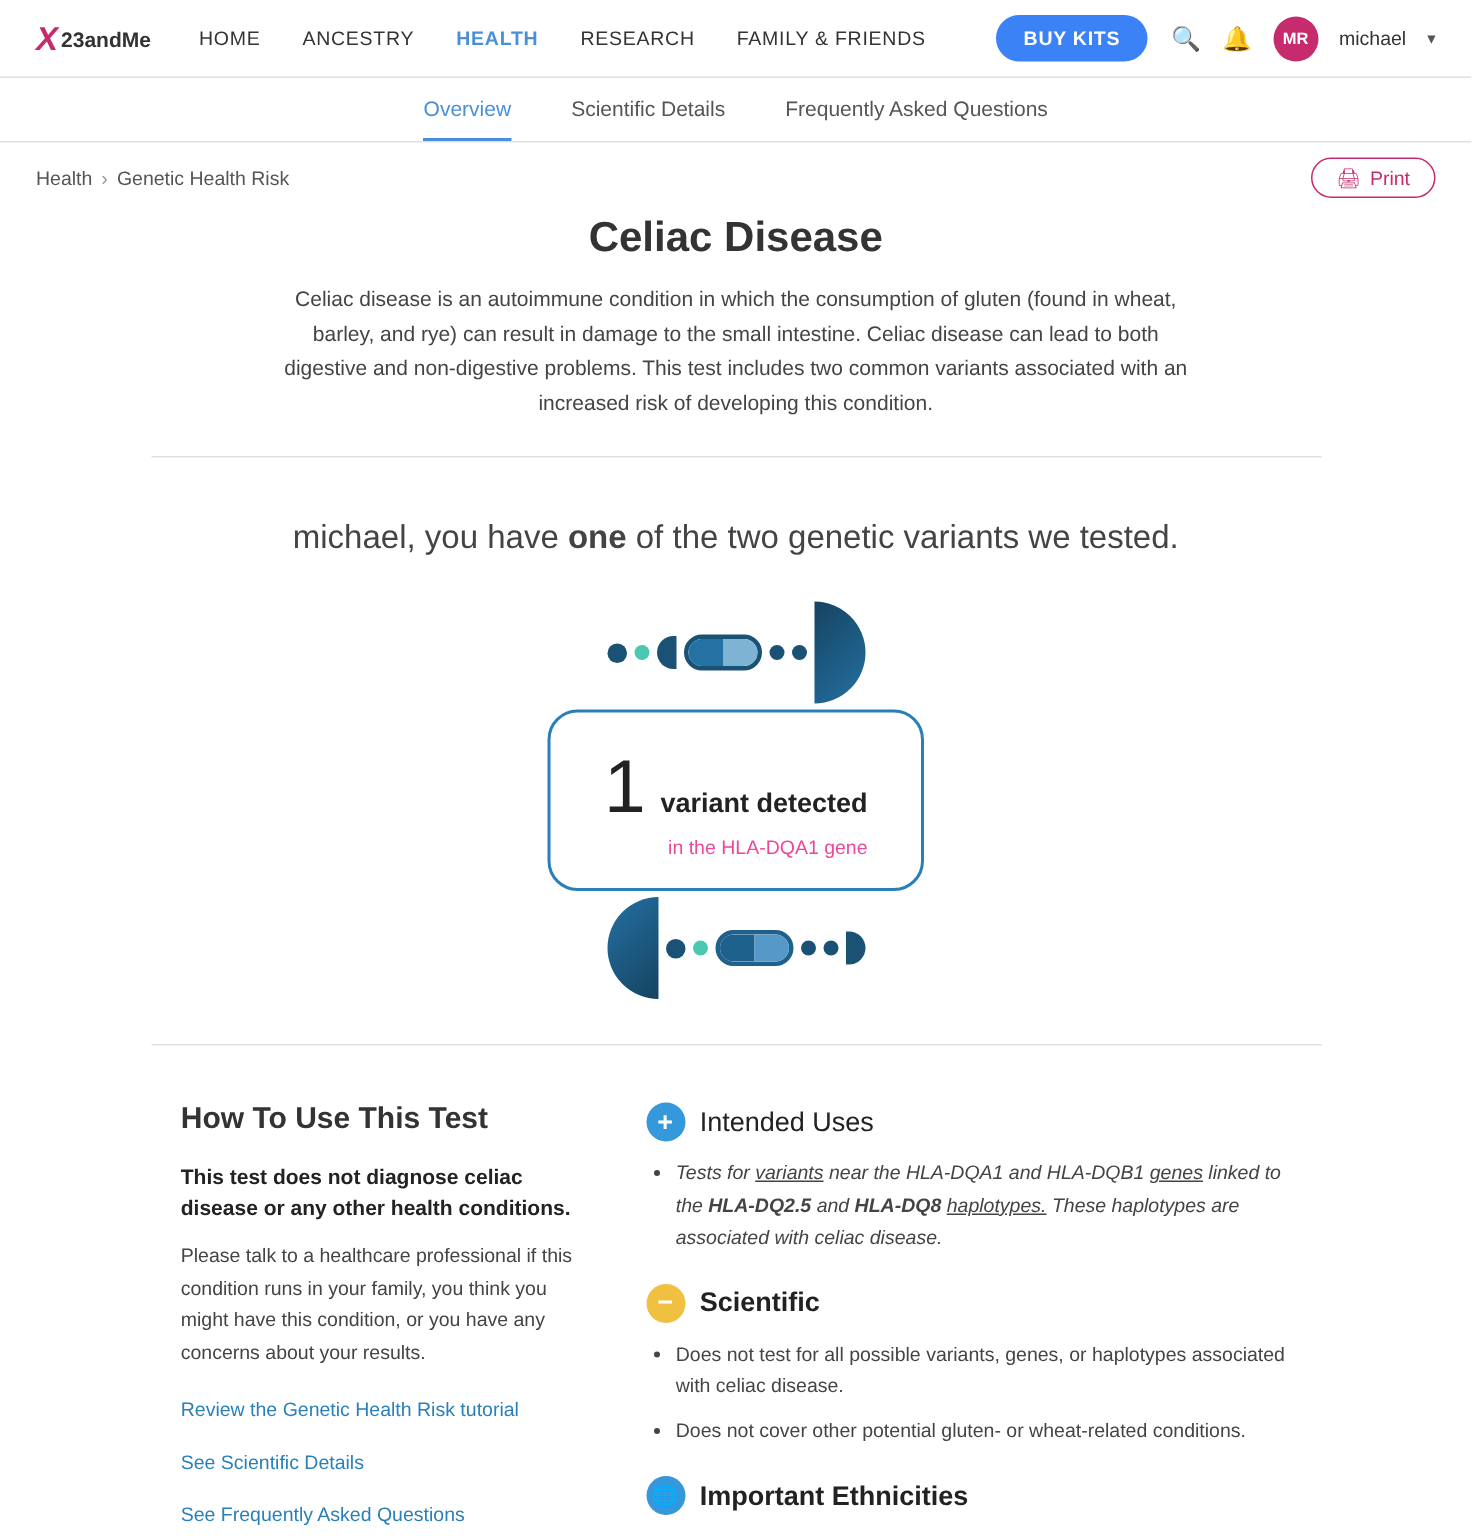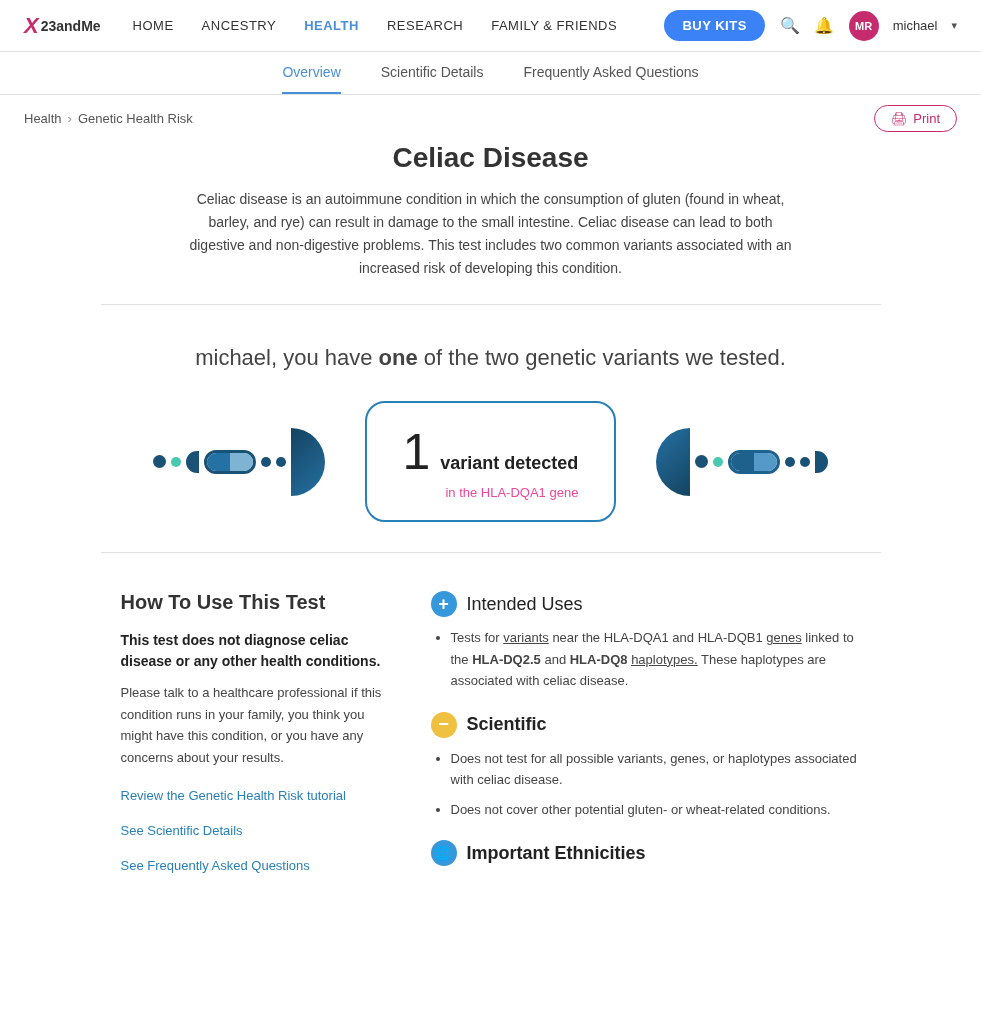--- a/index.html
+++ b/index.html
@@ -59,21 +59,21 @@
   <p style="text-align:center;font-size:14px;line-height:1.65;color:#444;max-width:620px;margin:0 auto 24px;">Celiac disease is an autoimmune condition in which the consumption of gluten (found in wheat, barley, and rye) can result in damage to the small intestine. Celiac disease can lead to both digestive and non-digestive problems. This test includes two common variants associated with an increased risk of developing this condition.</p>
 
   <hr style="border:none;border-top:1px solid #e0e0e0;margin:0 -20px 24px;">
 
   <div style="text-align:center;padding:16px 0 10px;">
     <p style="font-size:22px;color:#444;margin-bottom:10px;">
       <span>michael, you have </span><strong>one</strong><span> of the two genetic variants we tested.</span>
     </p>
   </div>
 
-  <div style="display:flex;align-items:center;justify-content:center;gap:24px;margin:10px 0 30px;position:relative;">
+  <div style="display:flex;align-items:center;justify-content:center;gap:4px;margin:10px 0 30px;position:relative;flex-direction:column;">
 
     <div style="display:flex;align-items:center;gap:5px;">
       <div style="width:13px;height:13px;border-radius:50%;background:#1a5276;"></div>
       <div style="width:10px;height:10px;border-radius:50%;background:#48c9b0;"></div>
       <div style="width:13px;height:22px;border-radius:11px 0 0 11px;background:#1a5276;"></div>
 
       <div style="width:52px;height:24px;border-radius:12px;border:3px solid #1a5276;overflow:hidden;display:flex;">
         <div style="width:24px;background:#2471a3;"></div>
         <div style="width:24px;background:#7fb3d3;"></div>
       </div>
@@ -121,21 +121,21 @@
     </div>
 
     <div style="flex:1;">
 
       <div style="margin-bottom:20px;">
         <div style="display:flex;align-items:center;gap:10px;margin-bottom:10px;">
           <div style="width:26px;height:26px;border-radius:50%;background:#3498db;color:#fff;display:flex;align-items:center;justify-content:center;font-size:18px;font-weight:700;flex-shrink:0;">+</div>
           <span style="font-size:18px;font-weight:400;color:#222;">Intended Uses</span>
         </div>
         <ul style="list-style:disc;padding-left:20px;">
-          <li style="font-size:13px;color:#444;line-height:1.65;">
+          <li style="font-size:13px;color:#444;line-height:1.65;font-style:italic;">
             Tests for <span class="underline" style="text-decoration:underline;">variants</span> near the HLA-DQA1 and HLA-DQB1 <span style="text-decoration:underline;">genes</span> linked to the
             <strong>HLA-DQ2.5</strong> and <strong>HLA-DQ8</strong> <span style="text-decoration:underline;">haplotypes.</span> These haplotypes are associated with celiac disease.
           </li>
         </ul>
       </div>
 
       <div style="margin-bottom:20px;">
         <div style="display:flex;align-items:center;gap:10px;margin-bottom:10px;">
           <div style="width:26px;height:26px;border-radius:50%;background:#f0c040;color:#fff;display:flex;align-items:center;justify-content:center;font-size:18px;font-weight:700;flex-shrink:0;">−</div>
           <span style="font-size:18px;font-weight:700;color:#222;">Scientific</span>

